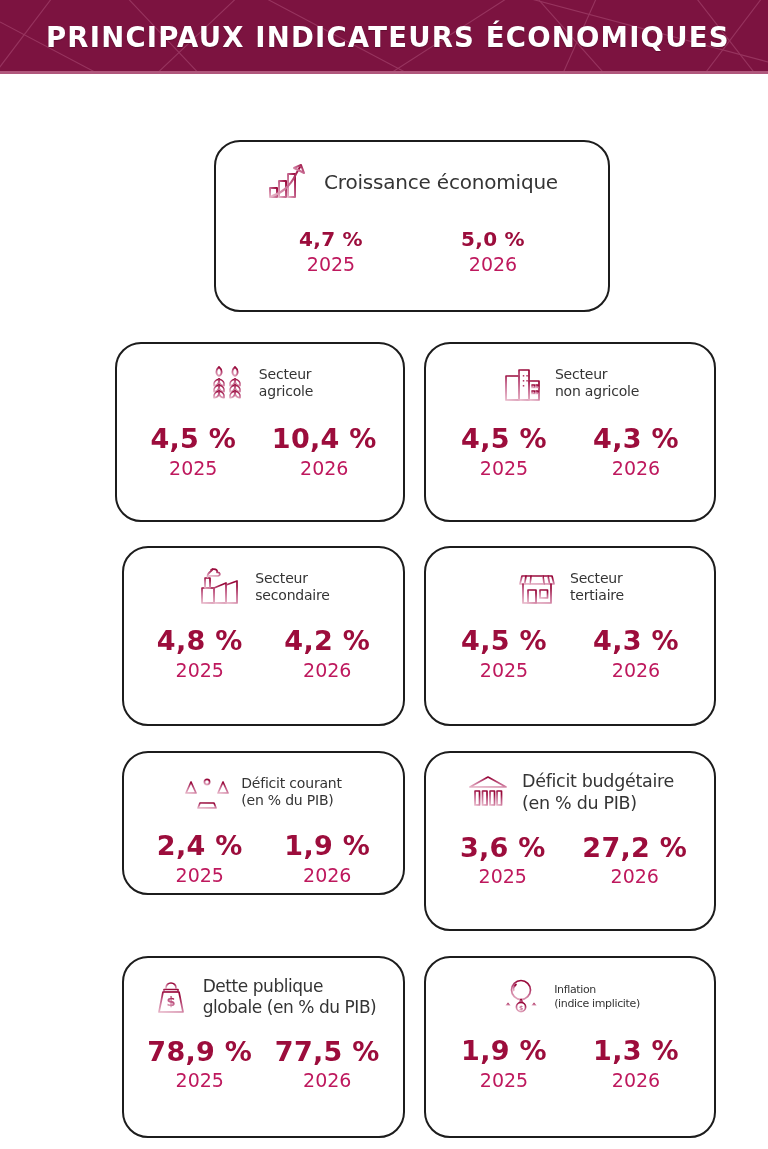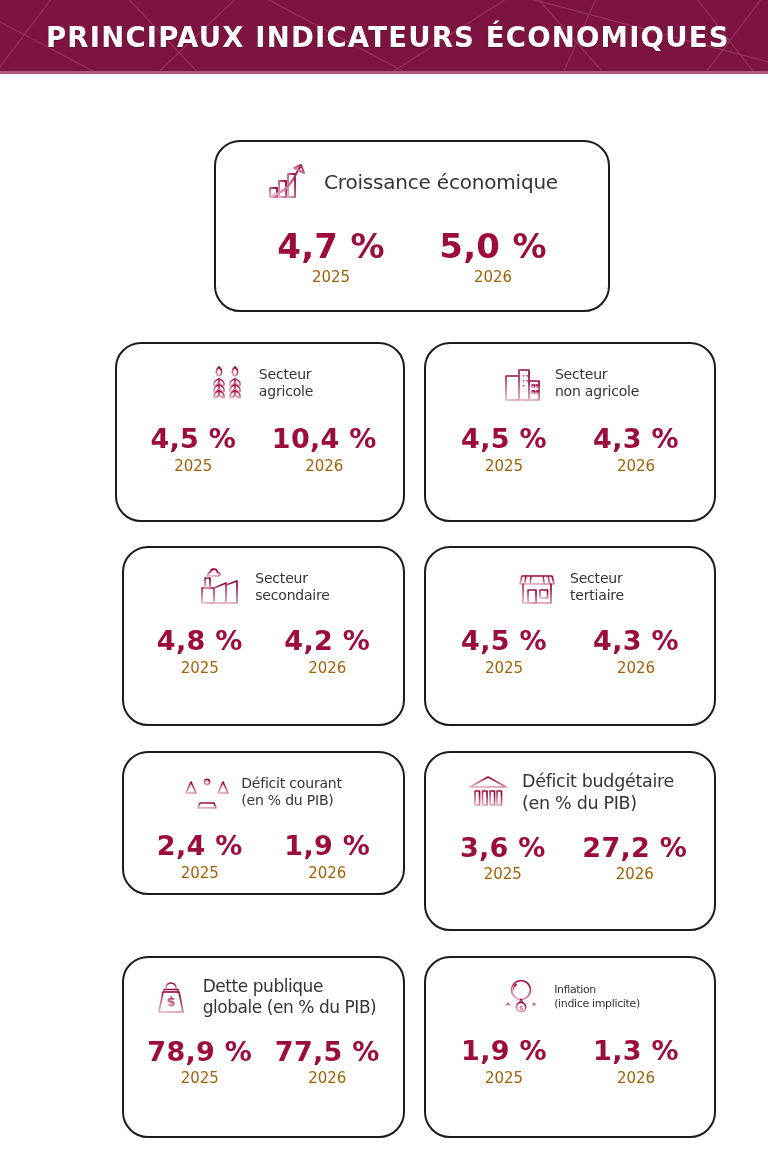--- a/index.html
+++ b/index.html
@@ -136,25 +136,25 @@
   }
   .value-number {
     color: #9c0d3c;
     font-family: "DejaVu Sans", sans-serif;
     font-weight: bold;
     font-size: 27px;
     letter-spacing: 0.3px;
     line-height: 1.1;
     white-space: nowrap;
   }
-  .card.hero .value-number { font-size: 34px; }
+  .card.hero .value-number { font-size: 20px; }
   .value-year {
-    color: #a16207;
+    color: #be185d;
     font-family: "DejaVu Sans", sans-serif;
-    font-size: 15px;
+    font-size: 19px;
     margin-top: 4px;
     line-height: 1.1;
   }
 </style>
 </head>
 <body>
 
 <div class="header">
   <svg class="header-lines" viewBox="0 0 768 74" preserveAspectRatio="none">
     <g stroke="#9c3a64" stroke-width="1.1" fill="none" opacity="0.85">

